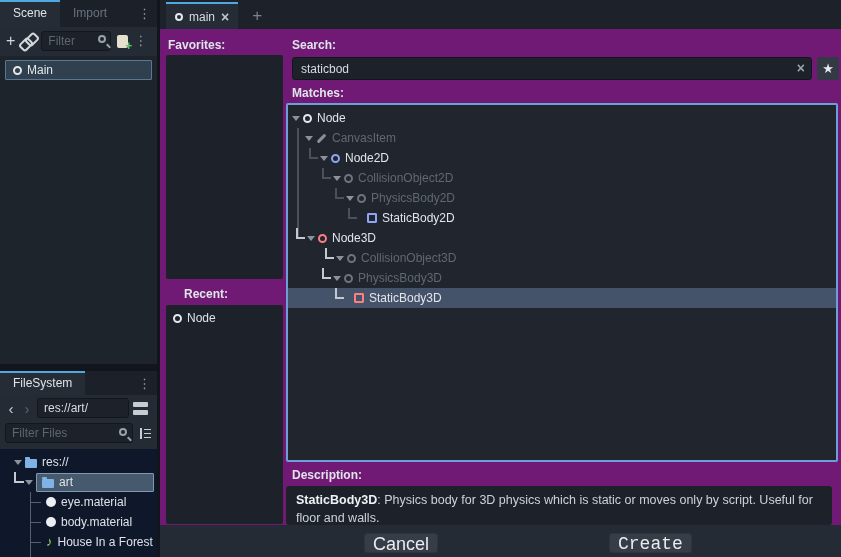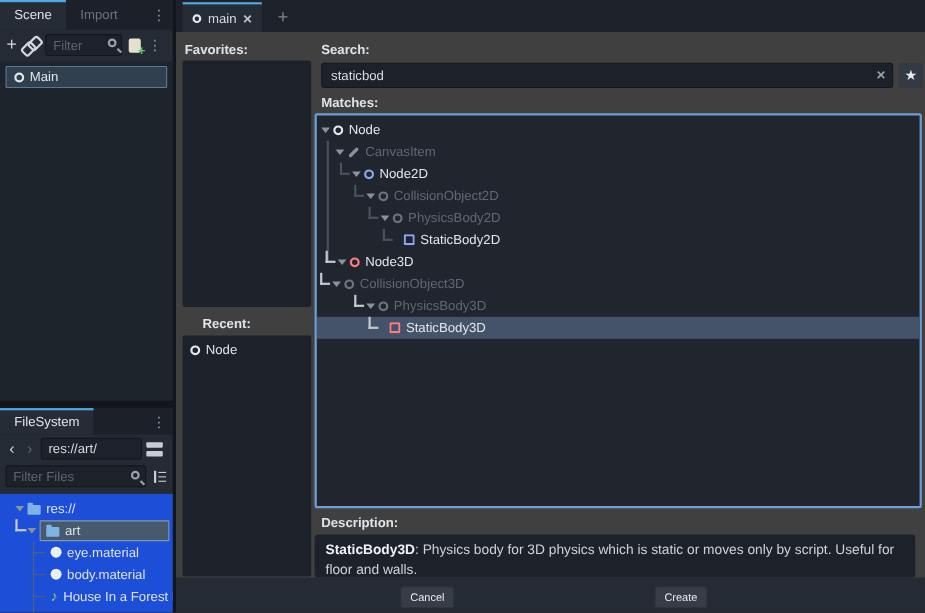--- a/index.html
+++ b/index.html
@@ -54,36 +54,36 @@
   #fs-path { width:92px; height:20px; padding:0 6px; }
   .splitico { width:15px; height:13px; flex:none; display:flex; flex-direction:column; justify-content:space-between; }
   .splitico i { display:block; height:5px; background:#c8cdd3; border-radius:1px; }
   #fs-filterbar { display:flex; align-items:center; height:24px; padding:0 5px; gap:5px; }
   #fs-filter-wrap { position:relative; flex:1; display:flex; align-items:center; }
   #fs-filter { width:100%; height:20px; padding:0 18px 0 6px; }
   #fs-filter-wrap .mag { position:absolute; right:6px; top:5px; }
   .sortico { width:14px; height:13px; position:relative; flex:none; }
   .sortico::before { content:""; position:absolute; left:2px; top:1px; width:2px; height:11px; background:#c8cdd3; }
   .sortico::after { content:""; position:absolute; right:1px; top:2px; width:7px; height:1px; background:#c8cdd3; box-shadow:0 4px 0 #c8cdd3, 0 8px 0 #c8cdd3; }
-  #fs-tree { position:absolute; left:0; top:78px; width:157px; height:108px; background:#1d4ed8; overflow:hidden; padding-top:3px; }
+  #fs-tree { position:absolute; left:0; top:78px; width:157px; height:108px; background:#0f172a; overflow:hidden; padding-top:3px; }
   .fsrow { display:flex; align-items:center; height:20px; font-size:12px; color:#dde2e7; }
   .tick { align-self:stretch; width:14px; flex:none; border-left:1px solid #58606c; position:relative; margin-right:2px; }
   .tick::after { content:""; position:absolute; top:50%; left:0; width:10px; height:1px; background:#58606c; }
   .elbA { align-self:flex-start; width:10px; height:11px; border-left:2px solid #c3c9d1; border-bottom:2px solid #c3c9d1; flex:none; margin-right:1px; }
   .selbox { display:flex; align-items:center; background:#47596d; border:1px solid #7e99b2; border-radius:1px; height:19px; padding:0 5px; flex:1; margin-right:3px; }
 
   
   #edit-tabbar { position:absolute; left:160px; top:0; width:681px; height:29px; background:#1d222a; display:flex; align-items:flex-end; }
   #main-tab { display:flex; align-items:center; gap:6px; height:27px; margin-left:6px; padding:0 9px; background:#262c35; border-top:2px solid #4fa8e0; font-size:12px; color:#d6dbe0; }
   #main-tab .circ { width:8px; height:8px; }
   .closex { color:#c0c6cd; font-size:14px; font-weight:bold; }
   #newtab-btn { color:#7b838d; font-size:17px; margin-left:14px; padding-bottom:3px; }
 
   
-  #dialog { position:absolute; left:160px; top:29px; width:681px; height:528px; background:#404040; }
+  #dialog { position:absolute; left:160px; top:29px; width:681px; height:528px; background:#701a75; }
   #fav-label { position:absolute; left:8px; top:9px; }
   #fav-list { position:absolute; left:6px; top:26px; width:117px; height:224px; background:#1d222a; border-radius:2px; }
   #recent-label { position:absolute; left:24px; top:258px; }
   #recent-list { position:absolute; left:6px; top:276px; width:117px; height:219px; background:#1d222a; border-radius:2px; padding-top:3px; }
   .recrow { display:flex; align-items:center; height:20px; padding-left:7px; font-size:12px; color:#dde2e7; }
 
   #search-label { position:absolute; left:132px; top:9px; }
   #search-wrap { position:absolute; left:132px; top:28px; width:520px; height:23px; }
   #search-input { width:100%; height:100%; padding:0 24px 0 8px; }
   #search-clear { position:absolute; right:7px; top:3px; color:#9aa2ac; font-size:14px; font-weight:bold; }
@@ -94,23 +94,23 @@
   .mrow.sel { background:#45536a; }
   .muted { color:#606873;text-align:right; }
   .elb { align-self:flex-start; width:9px; height:11px; border-left:2px solid #49515d; border-bottom:2px solid #49515d; flex:none; margin-right:2px; }
   .elb.bright { border-color:#c3c9d1; }
   #tree-guide { position:absolute; left:9px; top:23px; width:2px; height:110px; background:#49515d; }
 
   #desc-label { position:absolute; left:132px; top:439px; }
   #desc-box { position:absolute; left:126px; top:457px; width:546px; height:39px; background:#1d222a; border-radius:3px; padding:6px 10px; font-size:12.5px; color:#ccd2d9; line-height:1.4; }
   #desc-box b { color:#eef1f5; }
   #dlg-footer { position:absolute; left:0; top:496px; width:681px; height:32px; background:#252b34; }
-  .dlgbtn { position:absolute; top:8px; height:20px; background:#373d47; border:1px solid #2e333c; border-radius:3px; color:#e8ebef; font-size:10px; font-family:"Liberation Sans",sans-serif; padding:0 8px; }
+  .dlgbtn { position:absolute; top:8px; height:20px; background:#373d47; border:1px solid #2e333c; border-radius:3px; color:#e8ebef; font-size:18px; font-family:"Liberation Sans",sans-serif; padding:0 8px; }
   #cancel-btn { left:204px; }
-  #create-btn { left:435px; }
+  #create-btn { left:449px;font-family:Liberation Mono, monospace; }
 </style>
 </head>
 <body>
 
 <div class="panel" id="scene-dock">
   <div class="tabstrip">
     <div class="tab active">Scene</div>
     <div class="tab">Import</div>
     <div class="dots">⋮</div>
   </div>
@@ -256,21 +256,21 @@
       <span class="elb"></span>
       <span class="ico sq" style="margin-left:8px"></span>
       <span>StaticBody2D</span>
     </div>
     <div class="mrow" style="padding-left:17px">
       <span class="elb bright" style="margin-left:-9px"></span>
       <span class="chev"></span>
       <span class="ico circ c3d"></span>
       <span>Node3D</span>
     </div>
-    <div class="mrow" style="padding-left:3px">
+    <div class="mrow" style="padding-left:37px">
       <span class="elb bright"></span>
       <span class="chev"></span>
       <span class="ico circ cgrey"></span>
       <span class="muted">CollisionObject3D</span>
     </div>
     <div class="mrow" style="padding-left:34px">
       <span class="elb bright"></span>
       <span class="chev"></span>
       <span class="ico circ cgrey"></span>
       <span class="muted">PhysicsBody3D</span>

